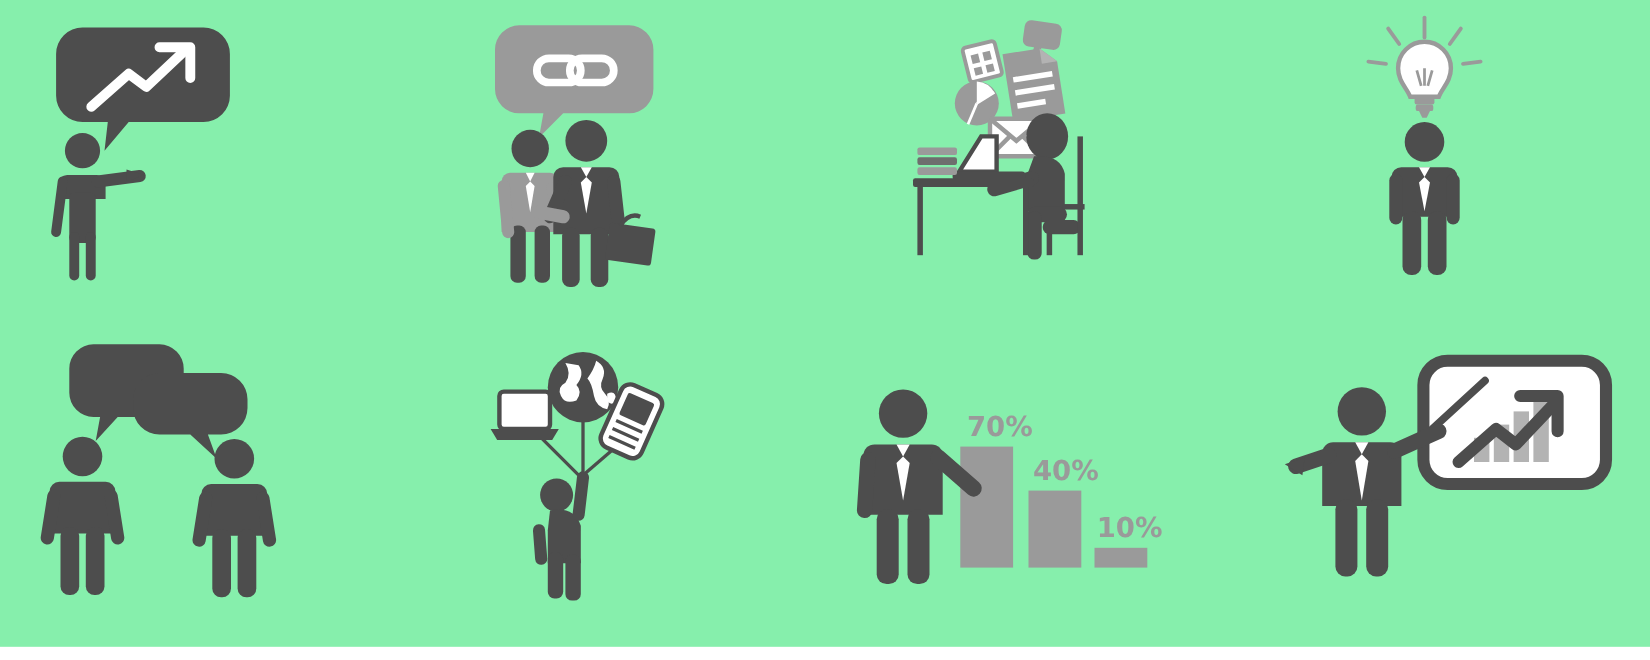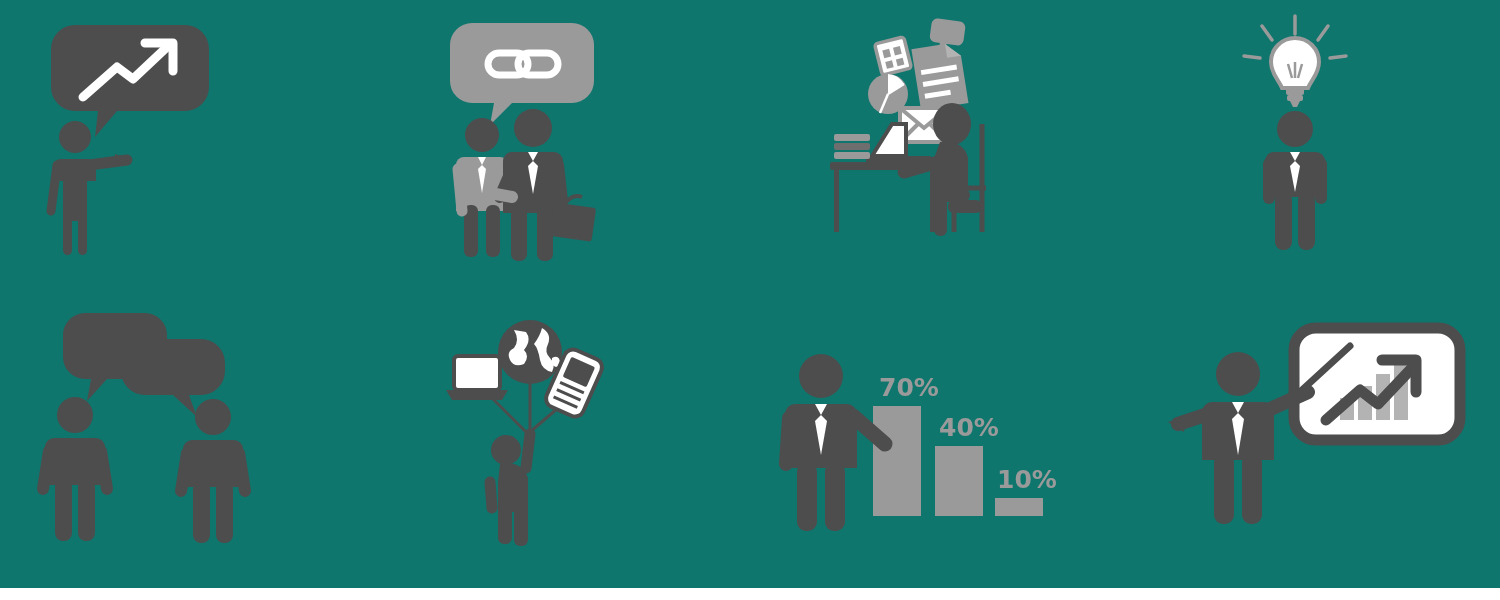--- a/index.html
+++ b/index.html
@@ -10,21 +10,21 @@
   body {
     width: 1500px;
     height: 600px;
     font-family: "Liberation Sans", sans-serif;
     overflow: hidden;
   }
   #icon-sheet {
     position: relative;
     width: 1500px;
     height: 588px;
-    background: #0f766e;
+    background: #86efac;
   }
   .icon-cell {
     position: absolute;
     display: block;
   }
   .icon-cell svg { display: block; overflow: visible; }
   .pct-label {
     font-family: "DejaVu Sans", sans-serif;
     font-weight: bold;
   }

